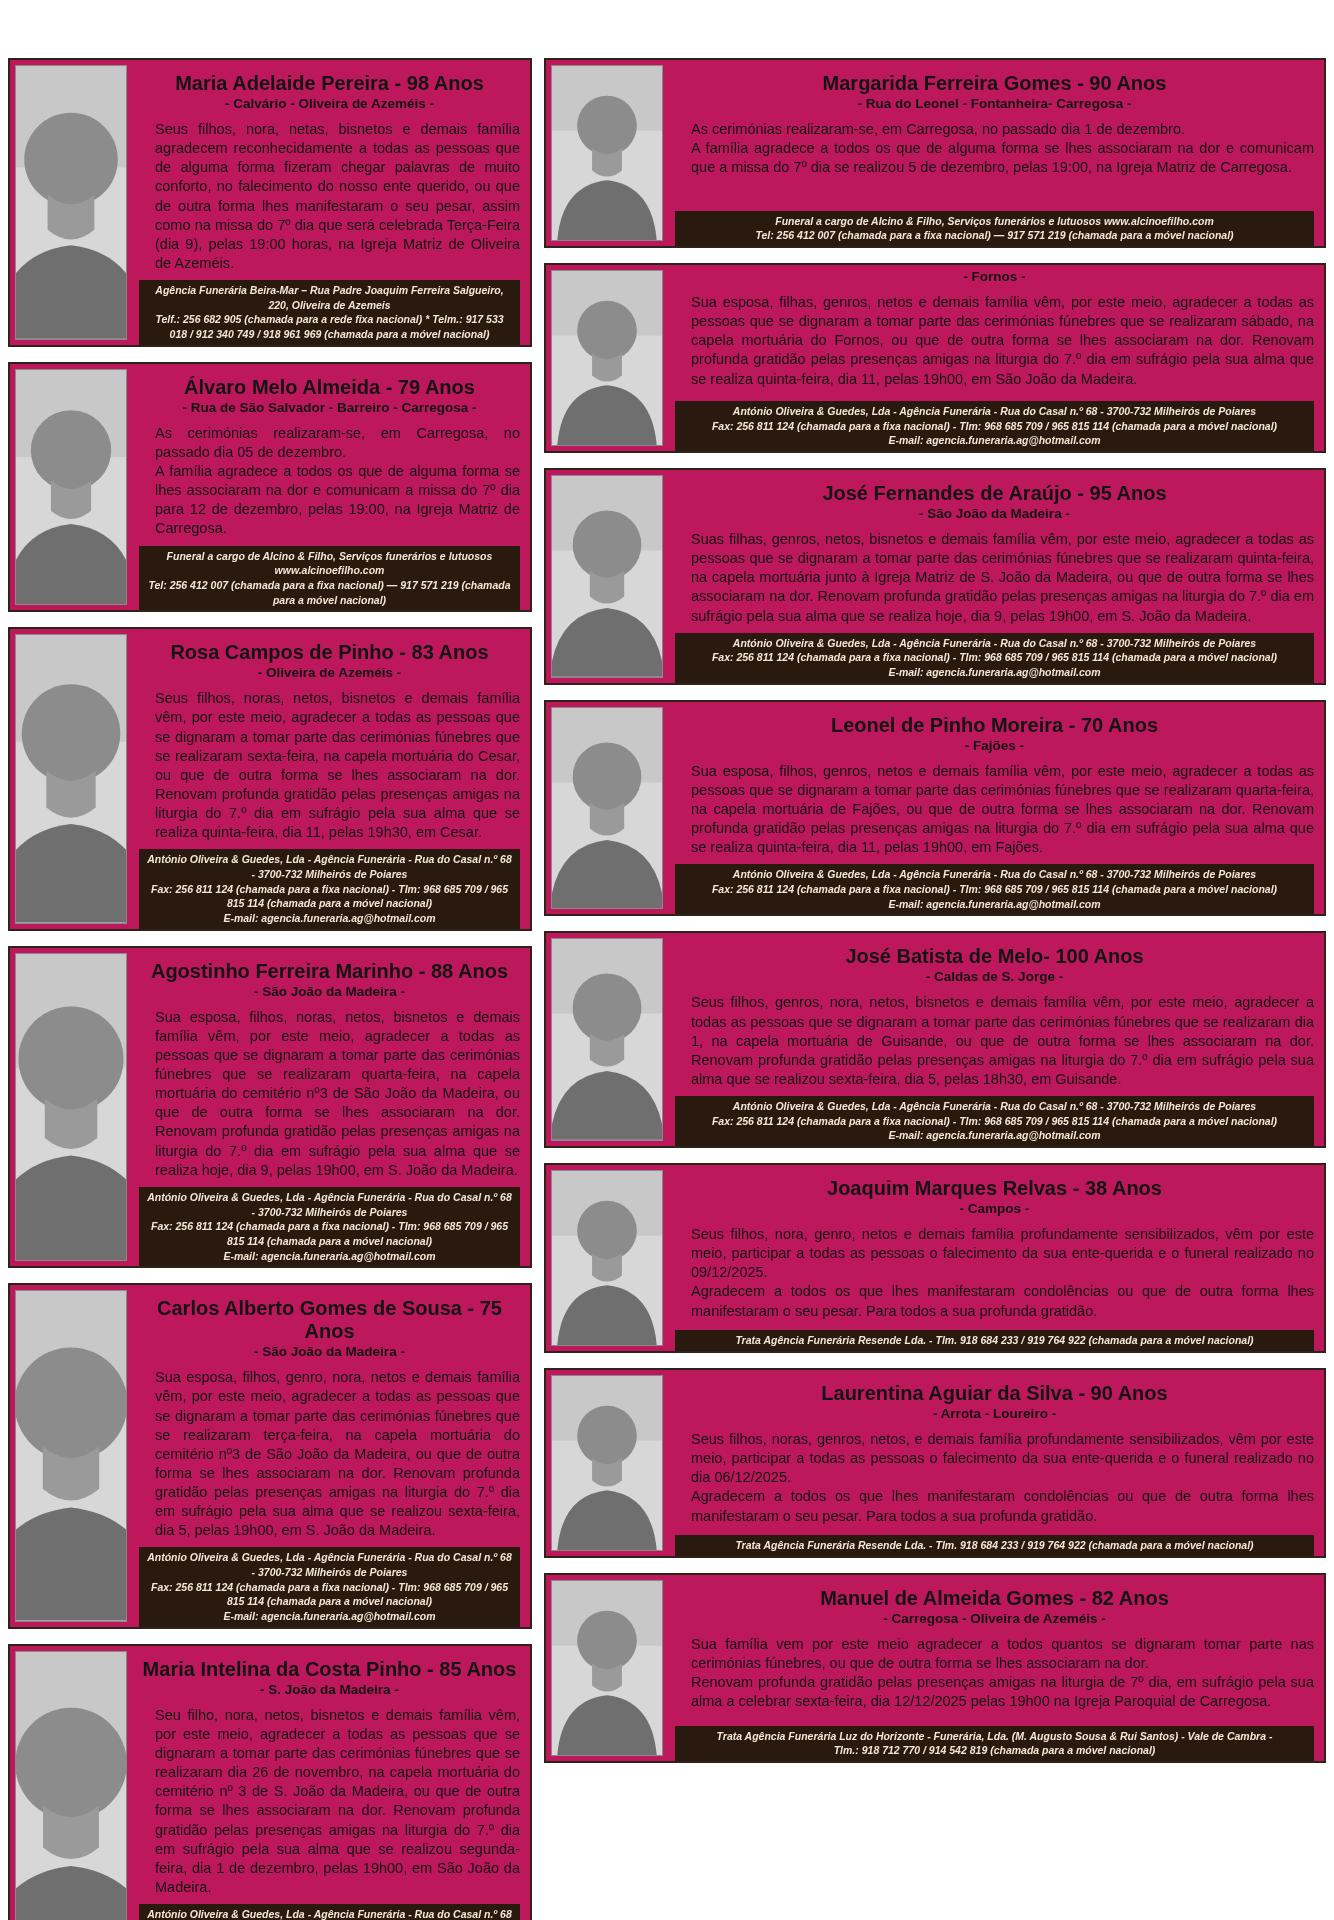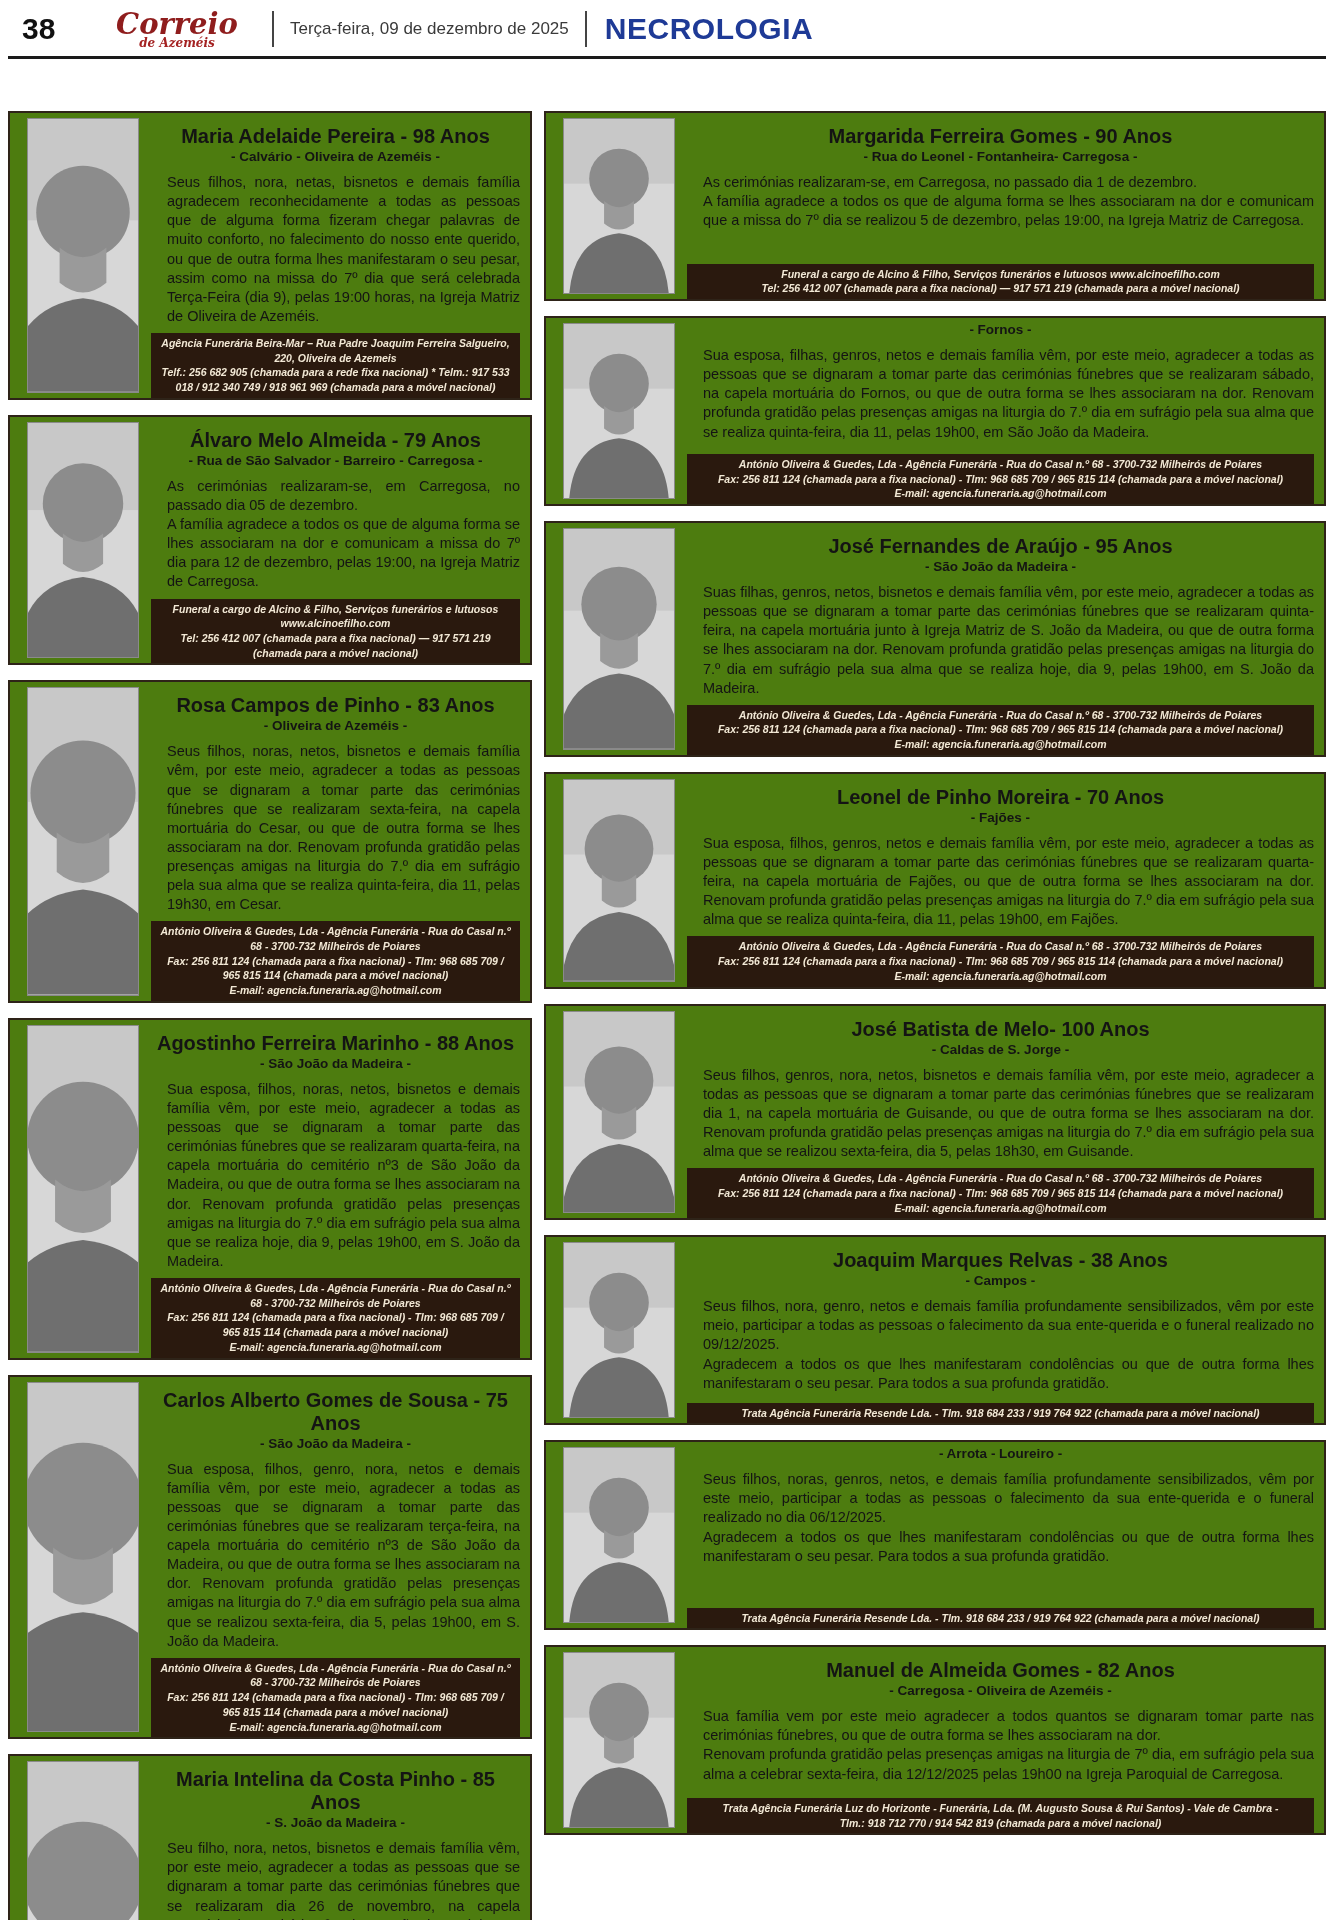--- a/index.html
+++ b/index.html
@@ -11,43 +11,34 @@
   .page-number{font-size:30px;font-weight:bold;color:#111;width:70px;padding-left:14px;}
   .logo{width:170px;text-align:center;line-height:1;padding-right:10px;}
   .logo-title{font-family:"DejaVu Serif",serif;font-style:italic;font-weight:bold;font-size:29px;color:#8f1d1d;display:block;}
   .logo-subtitle{font-family:"DejaVu Serif",serif;font-style:italic;font-weight:bold;font-size:12px;color:#a42222;display:block;margin-top:-2px;}
   .masthead-date{font-size:17px;color:#3a3a3a;padding:8px 16px;border-left:2px solid #444;border-right:2px solid #444;white-space:nowrap;}
   .section-title{font-size:30px;font-weight:bold;color:#1e3a96;letter-spacing:.5px;padding-left:18px;}
 
   
   .content{display:grid;grid-template-columns:524px 1fr;column-gap:12px;margin-top:52px;}
   .column{display:flex;flex-direction:column;gap:15px;}
-  .obit{border:2px solid #2e2318;display:flex;min-height:190px;background:#4d7c0f;box-sizing:border-box;padding-left:12px;}
+  .obit{border:2px solid #2e2318;display:flex;min-height:190px;background:#be185d;box-sizing:border-box;}
   .photo{flex:0 0 110px;width:110px;margin:5px 0 5px 5px;border:1px solid #8a8a8a;background:#dcdcdc;overflow:hidden;}
   .photo svg{display:block;width:100%;height:100%;}
   .obit-content{flex:1;display:flex;flex-direction:column;padding:4px 10px 0 12px;min-width:0;}
   .obit-name{font-size:20px;font-weight:bold;text-align:center;margin:8px 0 1px 0;color:#141414;}
   .obit-loc{font-size:13.5px;font-weight:bold;text-align:center;margin:0 0 9px 0;color:#141414;}
   .obit-body{font-size:14.5px;line-height:1.32;text-align:justify;white-space:pre-line;flex:1;color:#141414;margin-left:16px;}
   .agency{background:#2a190e;color:#f2e8d5;font-style:italic;font-weight:bold;font-size:10.5px;line-height:1.4;text-align:center;padding:3px 8px;margin-top:7px;white-space:pre-line;}
 </style>
 </head>
 <body>
 
 <div class="page">
 
-  <header class="masthead">
-    <div class="page-number">38</div>
-    <div class="logo">
-      <span class="logo-title">Correio</span>
-      <span class="logo-subtitle">de Azeméis</span>
-    </div>
-    <div class="masthead-date">Terça-feira, 09 de dezembro de 2025</div>
-    <div class="section-title">NECROLOGIA</div>
-  </header>
 
   <main class="content">
     <div class="column">
   <article class="obit">
     <div class="photo">
       <svg viewBox="0 0 100 140" preserveAspectRatio="xMidYMax slice">
         <rect x="0" y="0" width="100" height="140" fill="#d7d7d7"></rect>
         <rect x="0" y="0" width="100" height="52" fill="#c8c8c8"></rect>
         <circle cx="50" cy="48" r="24" fill="#8c8c8c"></circle>
         <path d="M10 140 Q14 96 50 92 Q86 96 90 140 Z" fill="#6f6f6f"></path>
@@ -287,20 +278,21 @@
     <div class="photo">
       <svg viewBox="0 0 100 140" preserveAspectRatio="xMidYMax slice">
         <rect x="0" y="0" width="100" height="140" fill="#d7d7d7"></rect>
         <rect x="0" y="0" width="100" height="52" fill="#c8c8c8"></rect>
         <circle cx="50" cy="48" r="24" fill="#8c8c8c"></circle>
         <path d="M10 140 Q14 96 50 92 Q86 96 90 140 Z" fill="#6f6f6f"></path>
         <path d="M38 66 Q50 76 62 66 L62 84 Q50 94 38 84 Z" fill="#9a9a9a"></path>
       </svg>
     </div>
     <div class="obit-content">
+      <h2 class="obit-name">Laurentina Aguiar da Silva - 90 Anos</h2>
       <div class="obit-loc">- Arrota - Loureiro -</div>
       <div class="obit-body">Seus filhos, noras, genros, netos, e demais família profundamente sensibilizados, vêm por este meio, participar a todas as pessoas o falecimento da sua ente-querida e o funeral realizado no dia 06/12/2025.
 Agradecem a todos os que lhes manifestaram condolências ou que de outra forma lhes manifestaram o seu pesar. Para todos a sua profunda gratidão.</div>
       <div class="agency">Trata Agência Funerária Resende Lda. - Tlm. 918 684 233 / 919 764 922 (chamada para a móvel nacional)</div>
     </div>
   </article>
 
   <article class="obit">
     <div class="photo">
       <svg viewBox="0 0 100 140" preserveAspectRatio="xMidYMax slice">

